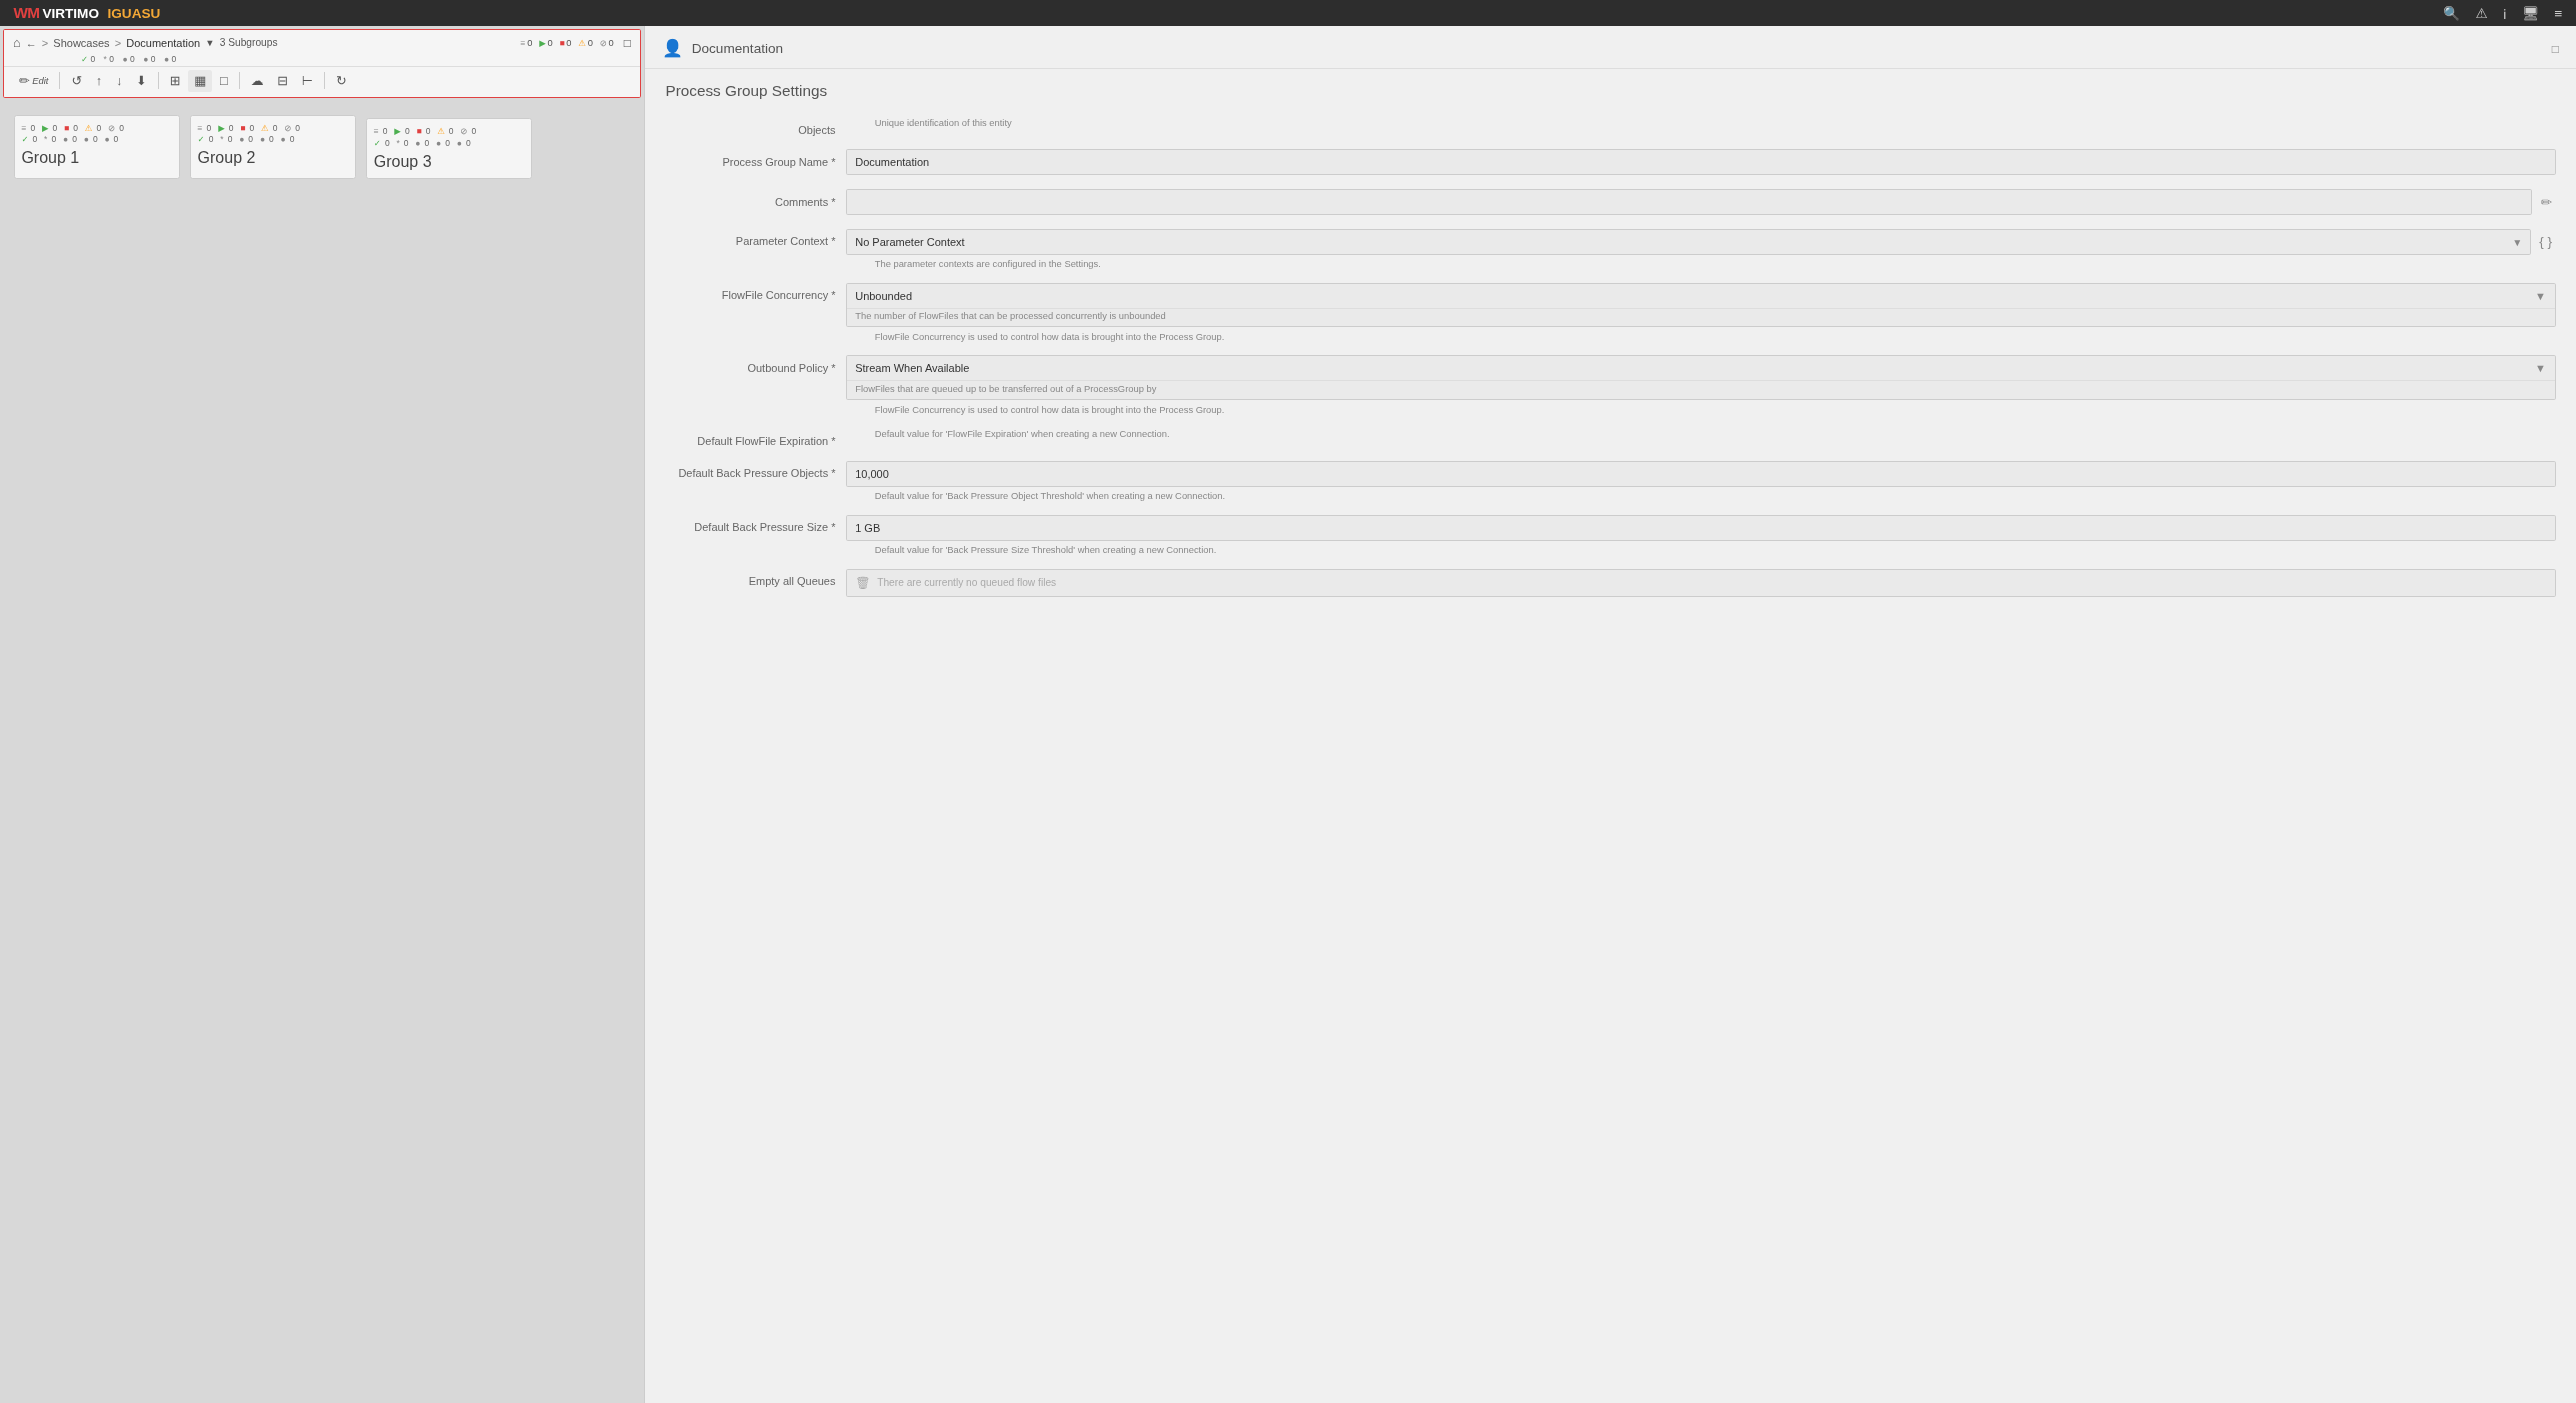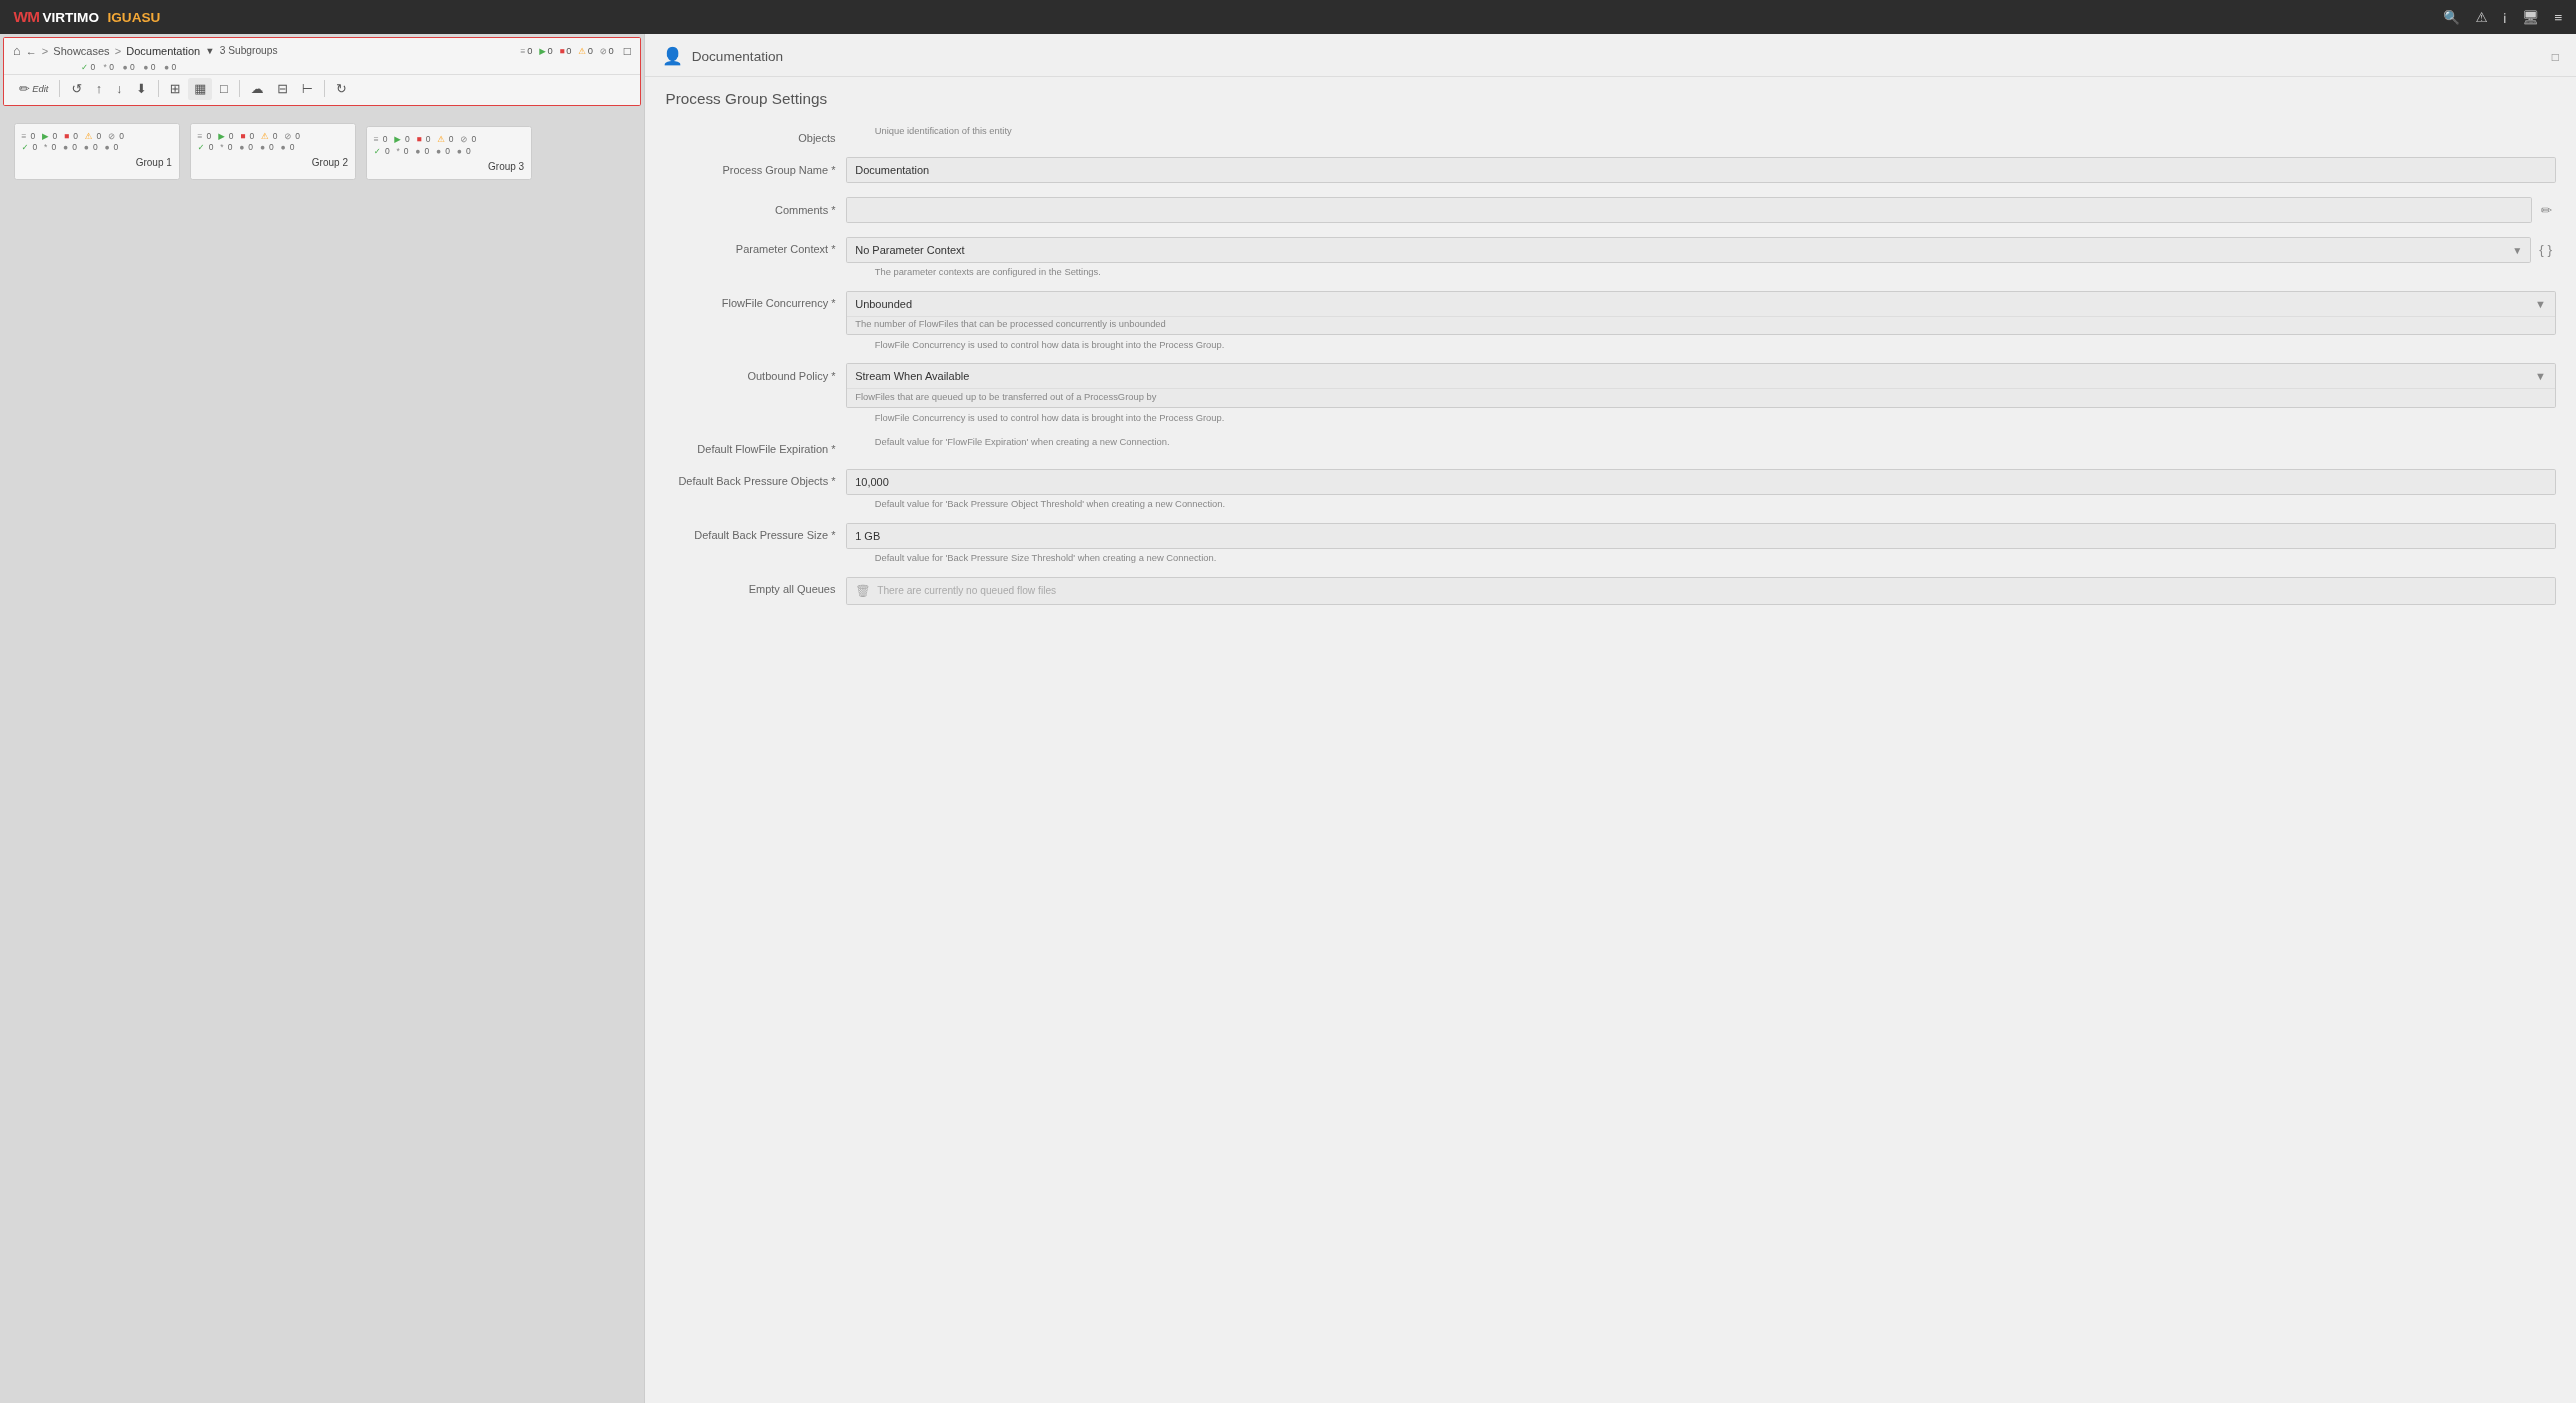--- a/index.html
+++ b/index.html
@@ -1,21 +1,21 @@
 <!DOCTYPE html>
 <html style="font-size:13.6px"><head>
   <meta charset="utf-8">
   <style>
     * { box-sizing: border-box; margin: 0; padding: 0; }
     body { font-family: 'Segoe UI', Arial, sans-serif; background: #e8e8e8; font-size: 11px; color: #333; display: flex; flex-direction: column; height: 100vh; overflow: hidden; }
 
     
     .top-navbar {
       background: #2d2d2d;
-      height: 34px;
+      height: 26px;
       display: flex;
       align-items: center;
       justify-content: space-between;
       padding: 0 13.6px;
       flex-shrink: 0;
     }
     .top-navbar-brand {
       display: flex;
       align-items: center;
       gap: 3.4px;
@@ -115,21 +115,21 @@
     .pg-card {
       background: #f5f5f5;
       border: 0.9px solid #ccc;
       border-radius: 2.6px;
       width: 166px;
       padding: 6.8px;
       cursor: pointer;
     }
     .pg-card-stats-top { display: flex; align-items: center; gap: 6.8px; font-size: 8.5px; color: #666; margin-bottom: 1.7px; }
     .pg-card-stats-bottom { display: flex; align-items: center; gap: 6.8px; font-size: 8.5px; color: #666; margin-bottom: 5.1px; }
-    .pg-card-label { text-align: right; font-size: 10px; color: #444; margin-top: 3.4px; }
+    .pg-card-label { text-align: left; font-size: 16px; color: #444; margin-top: 3.4px; }
     .stat-pair { display: flex; align-items: center; gap: 1.7px; }
 
     
     .right-panel {
       flex: 1;
       background: #f0f0f0;
       display: flex;
       flex-direction: column;
       overflow: hidden;
       border-left: 0.9px solid #ccc;

